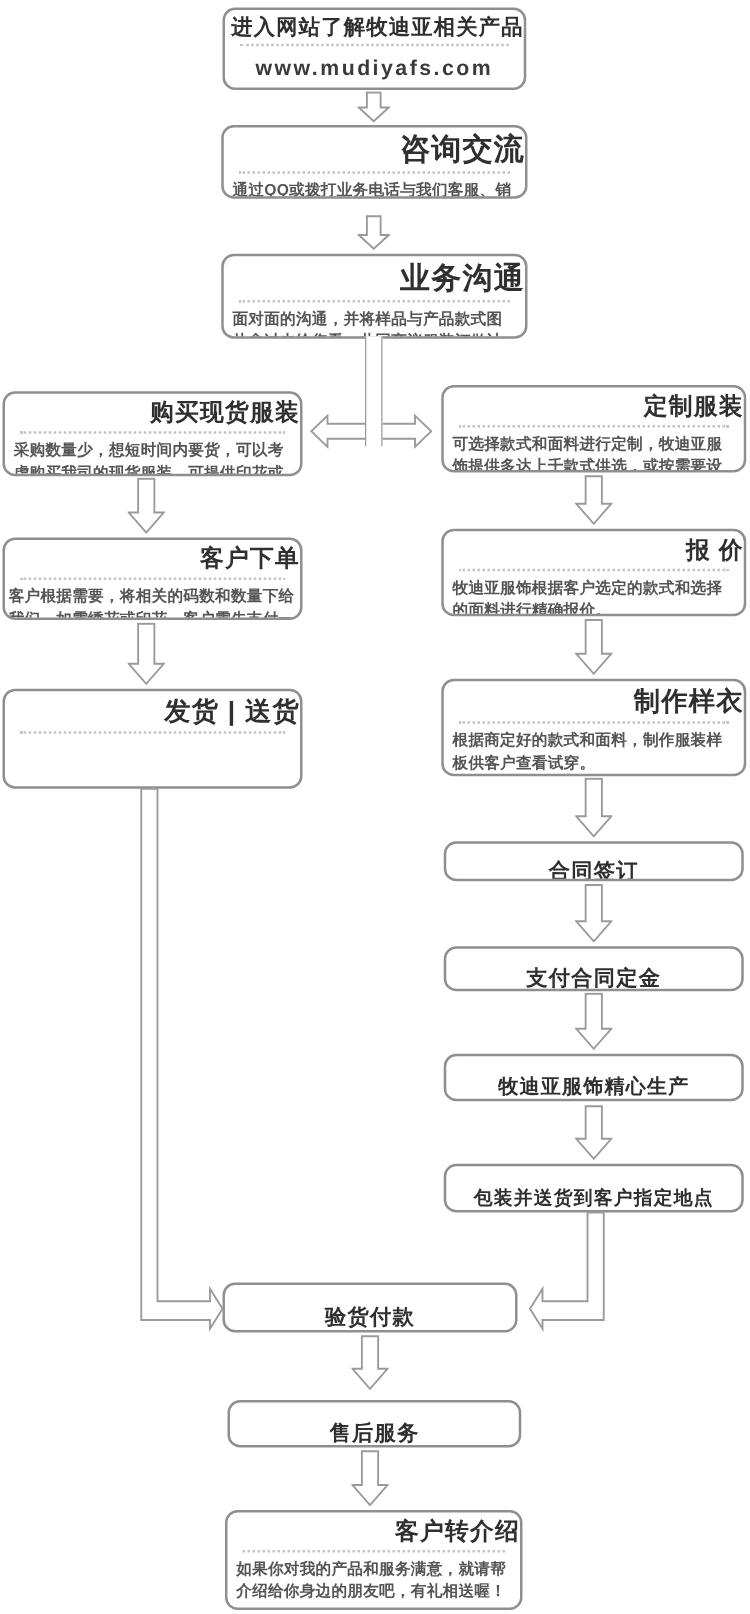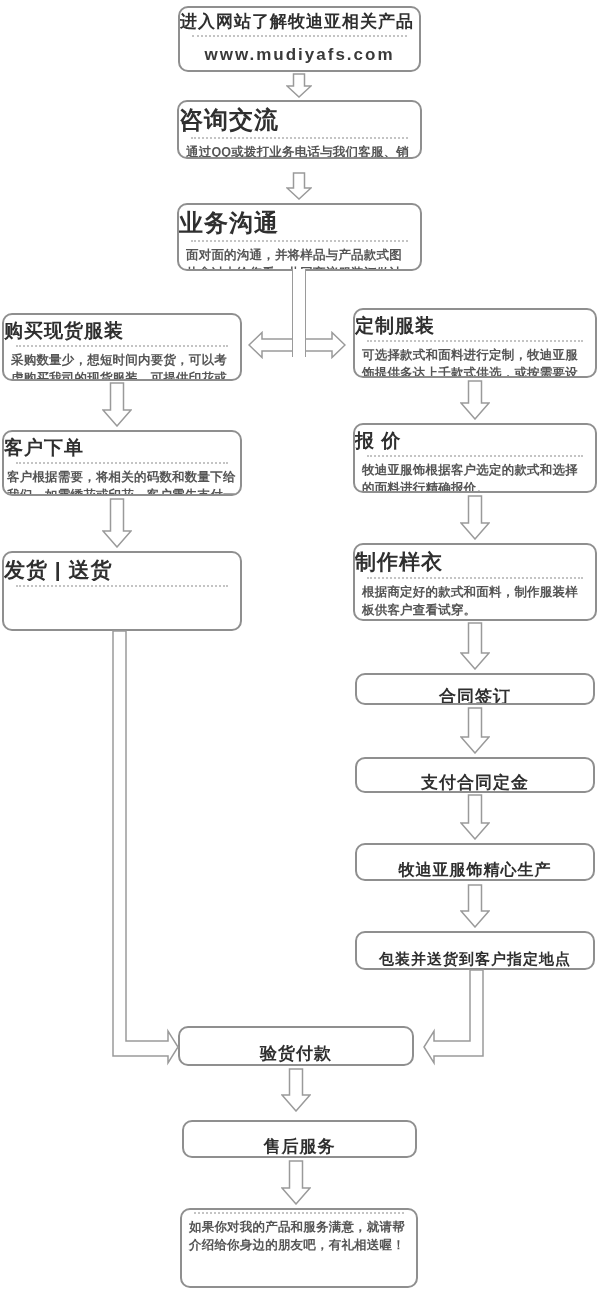--- a/index.html
+++ b/index.html
@@ -5,21 +5,21 @@
   html,body{margin:0;padding:0;background:#ffffff;}
   .canvas{
     position:relative;width:600px;height:1291px;background:#ffffff;
     font-family:"Liberation Sans",sans-serif;overflow:hidden;
   }
   .box{
     position:absolute;box-sizing:border-box;background:#fff;
     border:2px solid #8f8f8f;border-radius:10px;overflow:hidden;
   }
   .ttl{
-    text-align:left;font-weight:bold;color:#2f2f2f;
+    text-align:right;font-weight:bold;color:#2f2f2f;
     margin-top:3px;letter-spacing:1px;white-space:nowrap;
   }
   .t24{font-size:24px;line-height:30px;}
   .t22{font-size:21px;line-height:27px;}
   .t20{font-size:19px;line-height:25px;}
   .t17{font-size:17px;line-height:22px;}
   .t16{font-size:16px;line-height:20px;}
   .t15{font-size:15px;line-height:19px;}
   .sep{border-bottom:2px dotted #c4c4c4;margin:2px 12px 3px;}
   .bodytxt{
@@ -117,20 +117,21 @@
 
   <div class="box titleonly" style="left:355px;top:931px;width:240px;height:39px">
     <div class="ttl t15">包装并送货到客户指定地点</div>
   </div>
 
   <div class="box titleonly" style="left:182px;top:1120px;width:235px;height:38px">
     <div class="ttl t17">售后服务</div>
   </div>
 
   <div class="box" style="left:180px;top:1208px;width:238px;height:80px">
+    <div class="ttl t20">客户转介绍</div>
     <div class="sep"></div>
     <div class="bodytxt">如果你对我的产品和服务满意，就请帮介绍给你身边的朋友吧，有礼相送喔！</div>
   </div>
 
   <svg class="arr" style="left:286px;top:73px" width="26" height="25" viewBox="0 0 26 25">
     <polygon points="7.5,1 18.5,1 18.5,13 25,13 13,24 1,13 7.5,13" fill="#fff" stroke="#9a9a9a" stroke-width="1.5"></polygon>
   </svg>
 
   <svg class="arr" style="left:286px;top:172px" width="26" height="28" viewBox="0 0 26 28">
     <polygon points="7.5,1 18.5,1 18.5,16 25,16 13,27 1,16 7.5,16" fill="#fff" stroke="#9a9a9a" stroke-width="1.5"></polygon>

